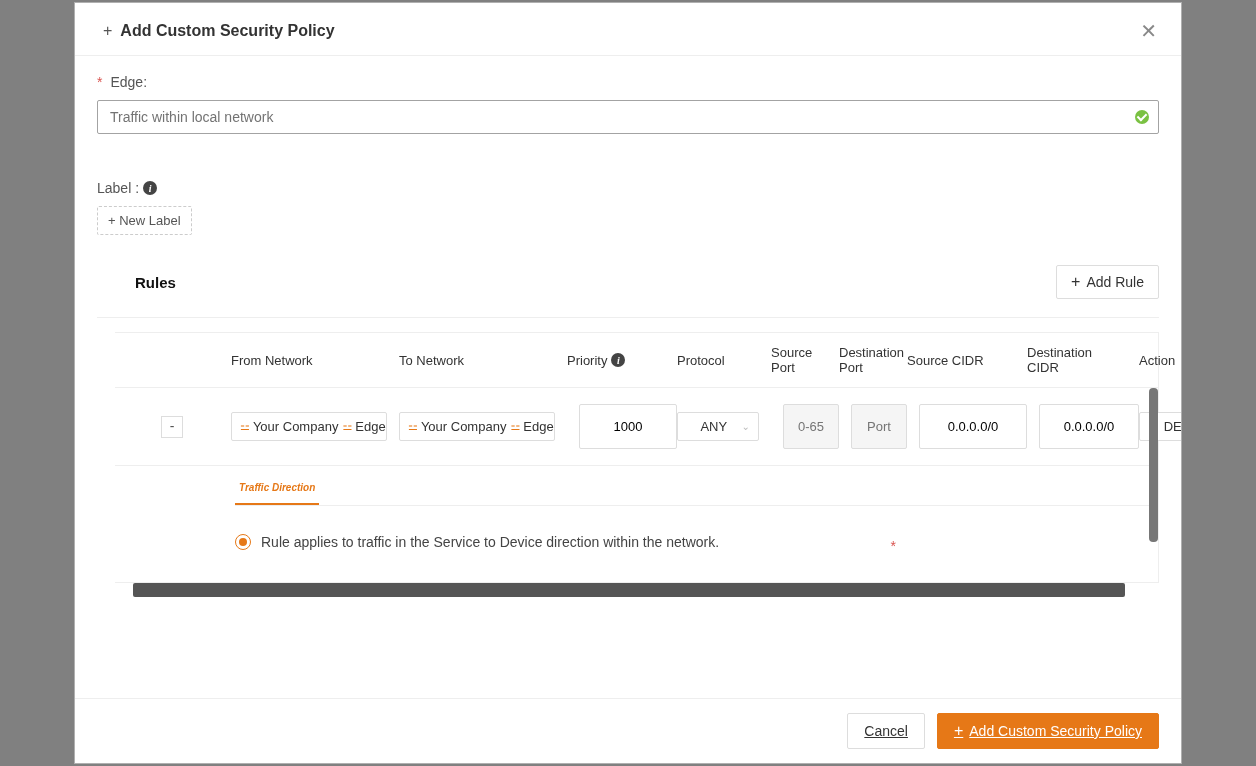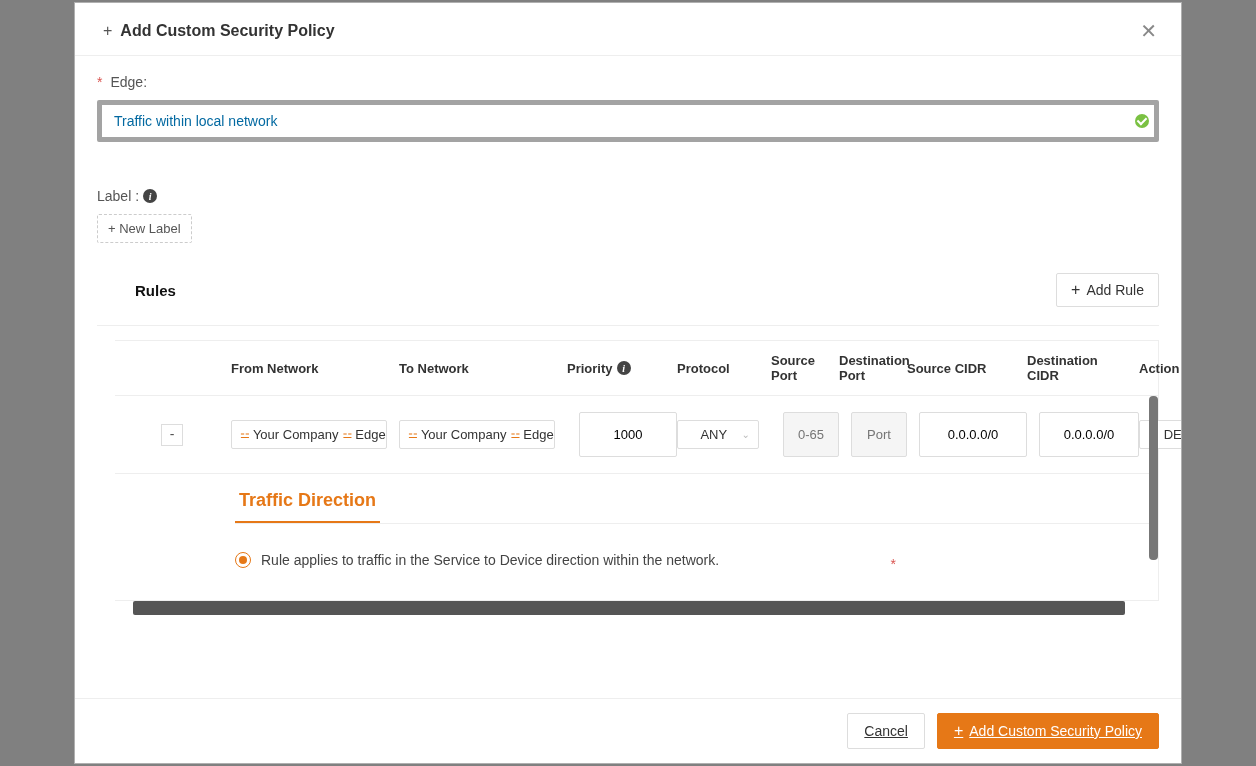--- a/index.html
+++ b/index.html
@@ -60,24 +60,24 @@
     color: #555;
     margin-bottom: 10px;
     display: flex;
     align-items: center;
     gap: 4px;
   }
   .req { color: #d9534f; margin-right: 4px; }
   .text-input {
     width: 100%;
     padding: 8px 30px 8px 12px;
-    border: 5px solid #a3a3a3;
-    border-radius: 2px;
-    font-size: 14px;
-    color: #0369a1;
+    border: 1px solid #a3a3a3;
+    border-radius: 2px;
+    font-size: 14px;
+    color: #737373;
     position: relative;
   }
   .input-wrap { position: relative; margin-bottom: 32px; }
   .valid-icon {
     position: absolute;
     right: 10px;
     top: 50%;
     transform: translateY(-50%);
     width: 14px; height: 14px;
     background: #7ac142;
@@ -151,21 +151,21 @@
     display: grid;
     grid-template-columns: 110px 168px 168px 110px 94px 68px 68px 120px 112px 106px;
     gap: 0;
     align-items: center;
   }
   .grid-header {
     padding: 12px 0;
     font-size: 13px;
     color: #333;
   }
-  .grid-header > div { padding: 0 6px; display:flex; align-items:center; gap:4px;font-weight:bold; }
+  .grid-header > div { padding: 0 6px; display:flex; align-items:center; gap:4px; }
   .grid-row {
     border-top: 1px solid #eee;
     padding: 16px 0;
   }
   .grid-row > div { padding: 0 6px; }
   .collapse-btn {
     width: 22px; height: 22px;
     border: 1px solid #ddd;
     background: #fff;
     line-height: 18px;
@@ -220,25 +220,26 @@
   .detail-panel {
     border-top: 1px solid #eee;
     padding: 0 0 0 120px;
   }
   .tab-strip {
     display: flex;
     gap: 20px;
   }
   .tab {
     padding: 16px 4px 10px 4px;
-    font-size: 18px;
+    font-size: 10px;
     font-weight: 600;
     color: #e67817;
     border-bottom: 3px solid #e67817;
     cursor: pointer;
+    font-style: italic;
   }
   .traffic-opts {
     padding: 28px 0 20px 0;
     border-top: 1px solid #eee;
     margin-top: -1px;
     position: relative;
   }
   .radio-row {
     display: flex;
     align-items: center;

